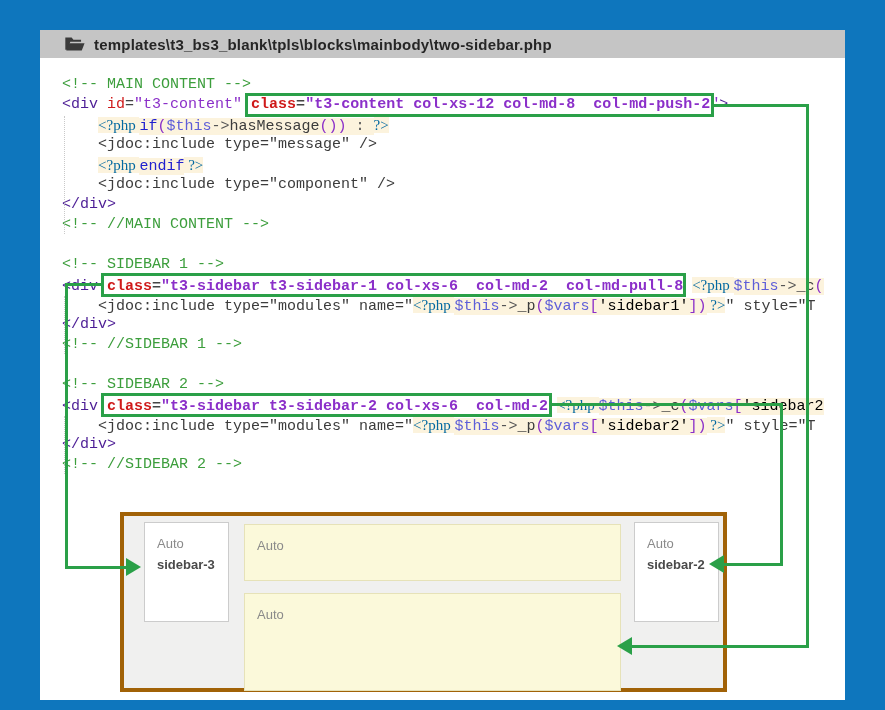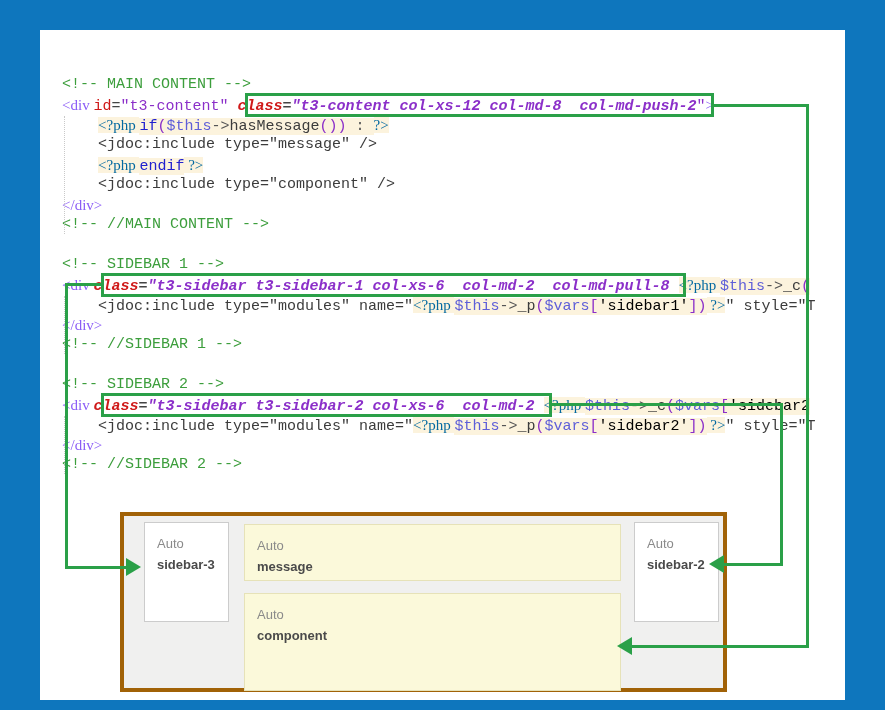--- a/index.html
+++ b/index.html
@@ -23,33 +23,33 @@
   }
   
   .code{
     position:absolute;left:22px;top:45px;width:783px;height:420px;
     font-family:"Liberation Mono","DejaVu Sans Mono",monospace;
     font-size:15px;line-height:20px;white-space:pre;overflow:hidden;
     color:#3c3c3c;
   }
   .code .line{height:20px;}
   .cm{color:#3c9e3c;}
-  .tg{color:#8b5cf6;font-family:Liberation Serif, serif;}
+  .tg{color:#4c1d95;}
   .at{color:#cf1a1a;}
   .eq{color:#444444;}
   .av{color:#8b2fc9;}
   .pl{color:#3c3c3c;}
   .pd{color:#0369a1;font-family:Liberation Serif, serif;}
   .kw{color:#2121cf;}
   .vr{color:#5e5ed8;}
   .op{color:#555555;}
   .fn{color:#3c3c3c;}
   .pn{color:#8b2fc9;}
   .st{color:#000000;}
-  .b{font-weight:bold;font-style:italic;}
+  .b{font-weight:bold;}
   .bg{background:#fcf3dd;}
   .guide{position:absolute;width:0;border-left:1px dotted #c9c9c9;}
   
   .gbox{position:absolute;border:3px solid #2aa048;z-index:6;}
   .seg{position:absolute;background:#2aa048;z-index:6;}
   .tri-l{position:absolute;width:0;height:0;z-index:6;
     border-top:9px solid transparent;border-bottom:9px solid transparent;
     border-right:15px solid #2aa048;}
   .tri-r{position:absolute;width:0;height:0;z-index:6;
     border-top:9px solid transparent;border-bottom:9px solid transparent;
@@ -69,20 +69,27 @@
   .b-sidebar1{left:100px;top:488px;width:85px;height:100px;}
   .b-message{left:200px;top:490px;width:377px;height:57px;}
   .b-component{left:200px;top:559px;width:377px;height:98px;}
   .b-sidebar2{left:590px;top:488px;width:85px;height:100px;}
 </style>
 </head>
 <body>
 
 <div class="page">
 
+  <div class="titlebar">
+    <svg class="ficon" viewBox="0 0 24 18">
+      <path d="M1.5 1.5h7.2l2.1 2.6h8.7v2.4H7.2L4 15.5H1.5z" fill="#3a3a3a"></path>
+      <path d="M5.6 8h17.9l-3.2 8.5H2.6z" fill="#3a3a3a"></path>
+    </svg>
+    <span class="ftext">templates\t3_bs3_blank\tpls\blocks\mainbody\two-sidebar.php</span>
+  </div>
 
   <div class="code" id="code"><div class="line"><span class="cm">&lt;!-- MAIN CONTENT --&gt;</span></div><div class="line"><span class="tg">&lt;div </span><span class="at">id</span><span class="eq">=</span><span class="av">"t3-content"</span><span class="pl"> </span><span class="at b">class</span><span class="eq b">=</span><span class="av b">"t3-content col-xs-12 col-md-8  col-md-push-2</span><span class="av">"</span><span class="tg">&gt;</span></div><div class="line"><span class="pl">    </span><span class="pd bg">&lt;?php </span><span class="kw bg">if</span><span class="pn bg">(</span><span class="vr bg">$this</span><span class="op bg">-&gt;</span><span class="fn bg">hasMessage</span><span class="pn bg">())</span><span class="op bg"> : </span><span class="pd bg">?&gt;</span></div><div class="line"><span class="pl">    &lt;jdoc:include type="message" /&gt;</span></div><div class="line"><span class="pl">    </span><span class="pd bg">&lt;?php </span><span class="kw bg">endif</span><span class="pd bg"> ?&gt;</span></div><div class="line"><span class="pl">    &lt;jdoc:include type="component" /&gt;</span></div><div class="line"><span class="tg">&lt;/div&gt;</span></div><div class="line"><span class="cm">&lt;!-- //MAIN CONTENT --&gt;</span></div><div class="line">&nbsp;</div><div class="line"><span class="cm">&lt;!-- SIDEBAR 1 --&gt;</span></div><div class="line"><span class="tg">&lt;div </span><span class="at b">class</span><span class="eq b">=</span><span class="av b">"t3-sidebar t3-sidebar-1 col-xs-6  col-md-2  col-md-pull-8</span><span class="pl"> </span><span class="pd bg">&lt;?php </span><span class="vr bg">$this</span><span class="op bg">-&gt;</span><span class="fn bg">_c</span><span class="pn bg">(</span></div><div class="line"><span class="pl">    &lt;jdoc:include type="modules" name="</span><span class="pd bg">&lt;?php </span><span class="vr bg">$this</span><span class="op bg">-&gt;</span><span class="fn bg">_p</span><span class="pn bg">(</span><span class="vr bg">$vars</span><span class="pn bg">[</span><span class="st bg">'sidebar1'</span><span class="pn bg">])</span><span class="pd bg"> ?&gt;</span><span class="pl">" style="T</span></div><div class="line"><span class="tg">&lt;/div&gt;</span></div><div class="line"><span class="cm">&lt;!-- //SIDEBAR 1 --&gt;</span></div><div class="line">&nbsp;</div><div class="line"><span class="cm">&lt;!-- SIDEBAR 2 --&gt;</span></div><div class="line"><span class="tg">&lt;div </span><span class="at b">class</span><span class="eq b">=</span><span class="av b">"t3-sidebar t3-sidebar-2 col-xs-6  col-md-2</span><span class="pl"> </span><span class="pd bg">&lt;?php </span><span class="vr bg">$this</span><span class="op bg">-&gt;</span><span class="fn bg">_c</span><span class="pn bg">(</span><span class="vr bg">$vars</span><span class="pn bg">[</span><span class="st bg">'sidebar2</span></div><div class="line"><span class="pl">    &lt;jdoc:include type="modules" name="</span><span class="pd bg">&lt;?php </span><span class="vr bg">$this</span><span class="op bg">-&gt;</span><span class="fn bg">_p</span><span class="pn bg">(</span><span class="vr bg">$vars</span><span class="pn bg">[</span><span class="st bg">'sidebar2'</span><span class="pn bg">])</span><span class="pd bg"> ?&gt;</span><span class="pl">" style="T</span></div><div class="line"><span class="tg">&lt;/div&gt;</span></div><div class="line"><span class="cm">&lt;!-- //SIDEBAR 2 --&gt;</span></div></div>
 
   <div class="guide" style="left:24px;top:86px;height:118px;"></div>
   <div class="guide" style="left:24px;top:266px;height:58px;"></div>
   <div class="guide" style="left:24px;top:386px;height:58px;"></div>
 
   <div class="gbox" style="left:205px;top:63px;width:463px;height:18px;"></div>
   <div class="gbox" style="left:61px;top:243px;width:579px;height:18px;"></div>
   <div class="gbox" style="left:61px;top:363px;width:445px;height:18px;"></div>
@@ -102,25 +109,23 @@
   <div class="seg" style="left:684px;top:533px;width:59px;height:3px;"></div>
   <div class="tri-l" style="left:669px;top:525px;"></div>
 
   <div class="dwrap">
     <div class="blk sidebar b-sidebar1" style="left:20px;top:6px;">
       <div class="pos">Auto</div>
       <div class="bname">sidebar-3</div>
     </div>
     <div class="blk module b-message" style="left:120px;top:8px;">
       <div class="pos">Auto</div>
-      <div class="bname">message</div>
     </div>
     <div class="blk module b-component" style="left:120px;top:77px;">
       <div class="pos">Auto</div>
-      <div class="bname">component</div>
     </div>
     <div class="blk sidebar b-sidebar2" style="left:510px;top:6px;">
       <div class="pos">Auto</div>
       <div class="bname">sidebar-2</div>
     </div>
   </div>
 
 </div>
 
 </body></html>

